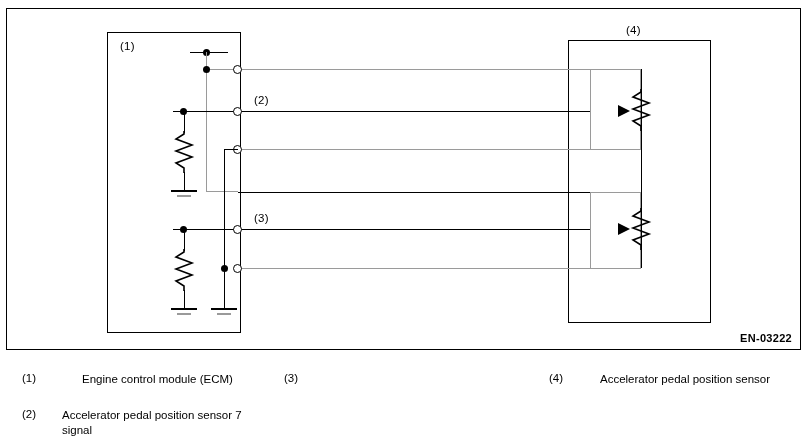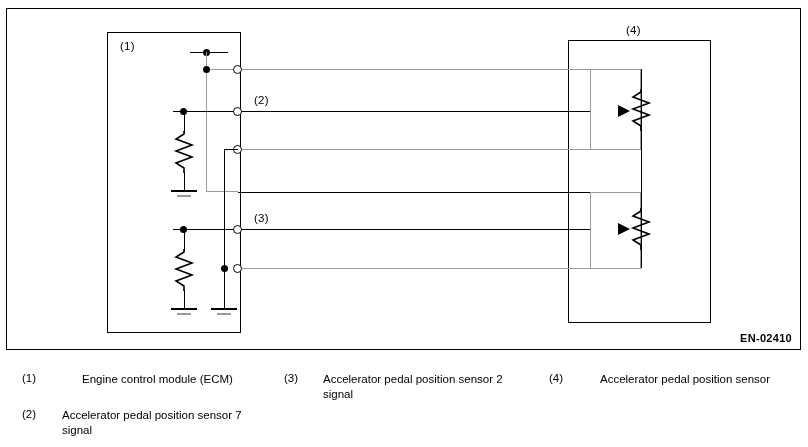--- a/index.html
+++ b/index.html
@@ -144,30 +144,29 @@
     <svg width="24" height="42" viewBox="0 0 24 42">
       <polyline points="12,0 12,3 4,8 20,14 4,20 20,26 4,32 12,37 12,42" fill="none" stroke="#000" stroke-width="1.6"></polyline>
     </svg>
   </div>
   <div class="wiper" style="left:604px;top:221px;">
     <svg width="28" height="16" viewBox="0 0 28 16">
       <polygon points="14,2 26,8 14,14" fill="#000"></polygon>
     </svg>
   </div>
 
-  <div class="encode">EN-02410</div>
+  <div class="encode">EN-03222</div>
 
   <div class="legend">
 
     <div class="lg-num" style="left:22px;top:17px;">(1)</div>
     <div class="lg-item" style="left:62px;top:17px;width:210px;padding-left:20px;">Engine control module (ECM)</div>
 
     <div class="lg-num" style="left:22px;top:53px;">(2)</div>
     <div class="lg-item" style="left:62px;top:53px;width:205px;">Accelerator pedal position sensor 7 signal</div>
 
     <div class="lg-num" style="left:284px;top:17px;">(3)</div>
-    <div class="lg-item" style="left:323px;top:17px;width:205px;">Accelerator pedal position sensor 2 signal</div>
 
     <div class="lg-num" style="left:549px;top:17px;">(4)</div>
     <div class="lg-item" style="left:588px;top:17px;width:215px;margin-left:12px;">Accelerator pedal position sensor</div>
   </div>
 
 </div>
 
 </body></html>

